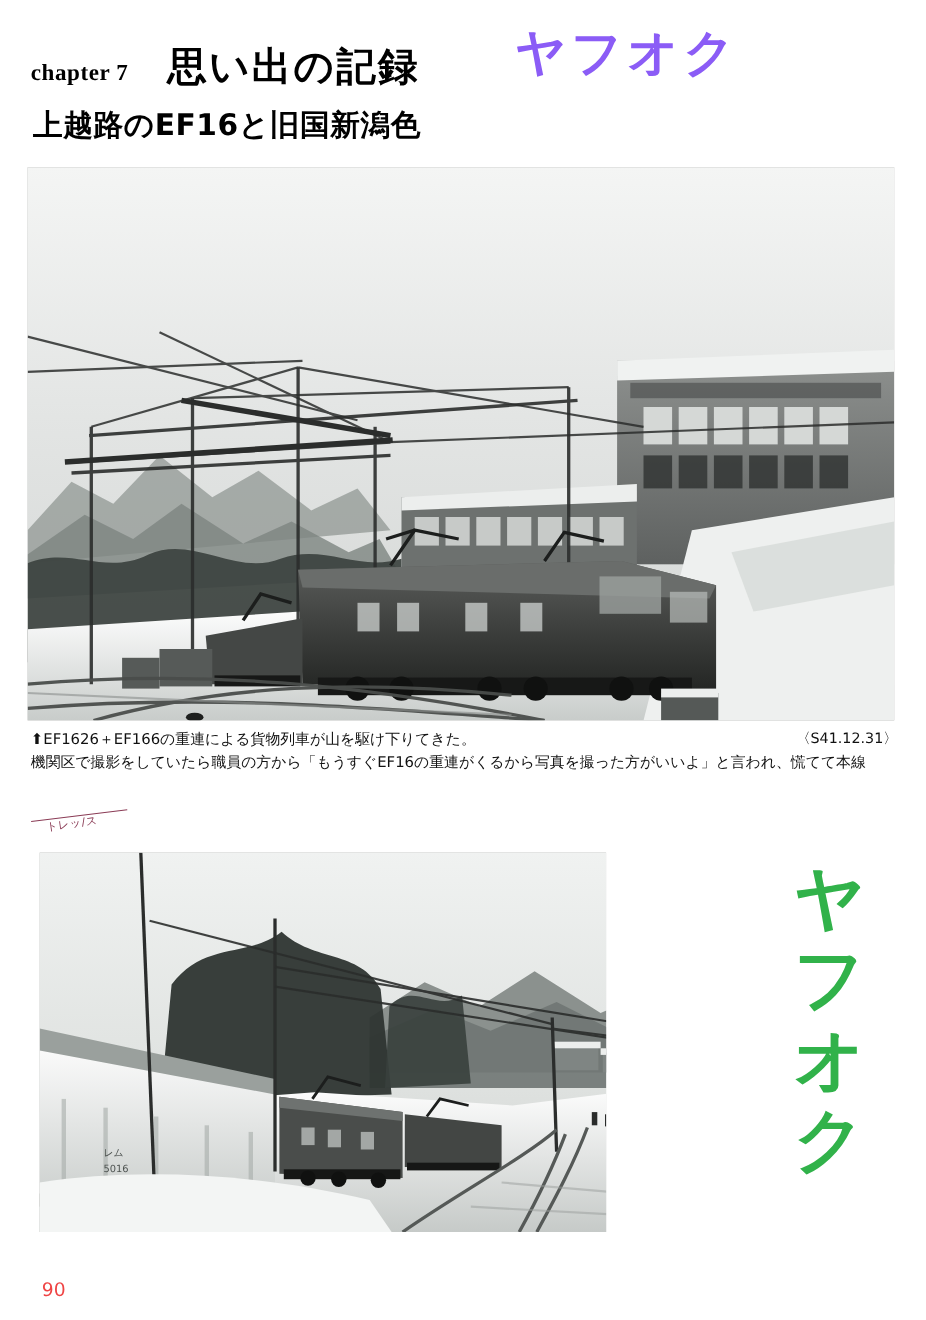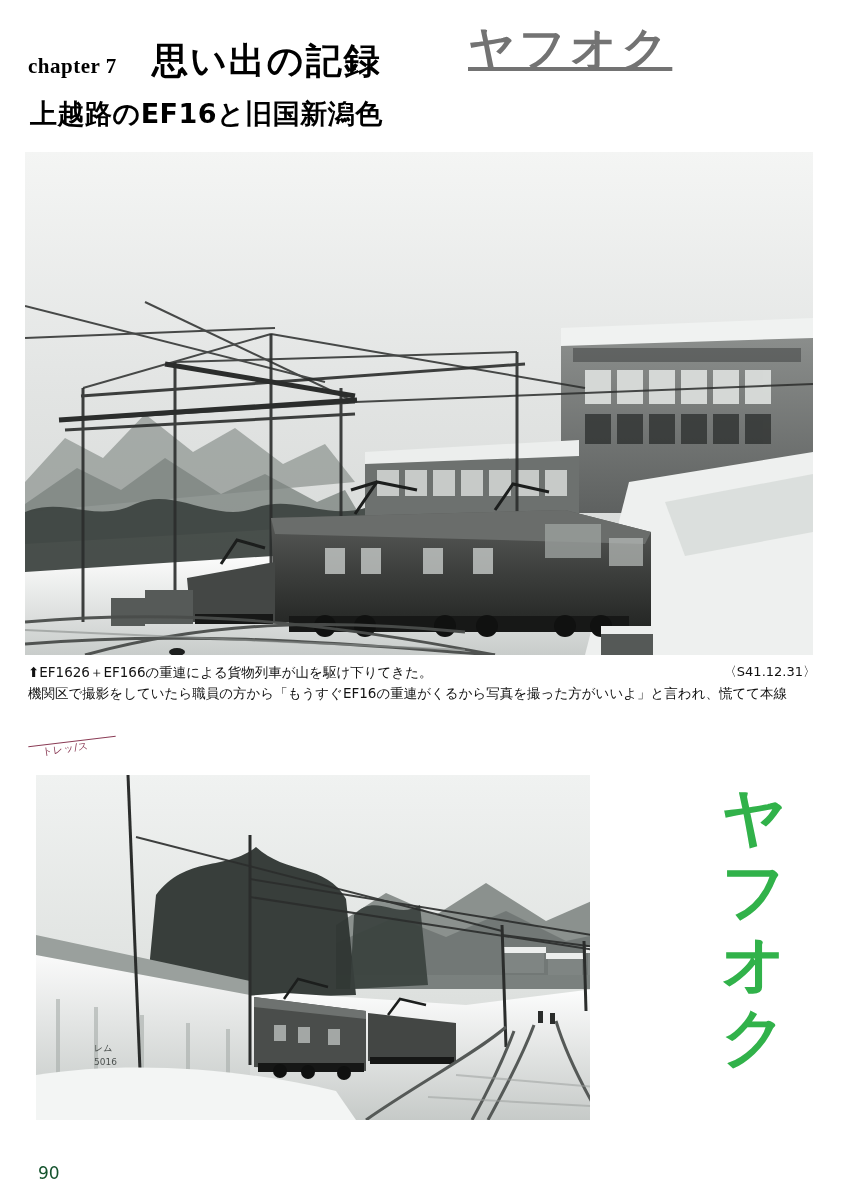--- a/index.html
+++ b/index.html
@@ -58,24 +58,23 @@
     letter-spacing: 0.5px;
     white-space: nowrap;
   }
   .watermark-top {
     position: absolute;
     left: 468px;
     top: 18px;
     font-family: "DejaVu Sans", sans-serif;
     font-size: 46px;
     font-weight: 700;
-    color: #737373;
+    color: #8b5cf6;
     letter-spacing: 4px;
     white-space: nowrap;
-    text-decoration: underline;
   }
 
   
   .watermark-side {
     position: absolute;
     left: 706px;
     top: 782px;
     width: 96px;
     font-family: "DejaVu Sans", sans-serif;
     font-size: 64px;
@@ -93,21 +92,21 @@
     top: 152px;
     width: 788px;
     height: 503px;
     overflow: hidden;
     background: #c9cbc9;
   }
   .photo2 {
     position: absolute;
     left: 36px;
     top: 775px;
-    width: 554px;
+    width: 515px;
     height: 345px;
     overflow: hidden;
     background: #c3c6c4;
   }
 
   
   .caption1 {
     position: absolute;
     left: 28px;
     top: 662px;
@@ -157,21 +156,21 @@
   }
   .caption2 .line { white-space: nowrap; }
 
   
   .page-number {
     position: absolute;
     left: 38px;
     top: 1163px;
     font-family: "DejaVu Sans", sans-serif;
     font-size: 17px;
-    color: #14532d;
+    color: #ef4444;
   }
 </style>
 </head>
 <body>
 
 <div class="page">
 
   <div class="header">
     <div class="chapter-label">chapter 7</div>
     <div class="chapter-title">思い出の記録</div>

